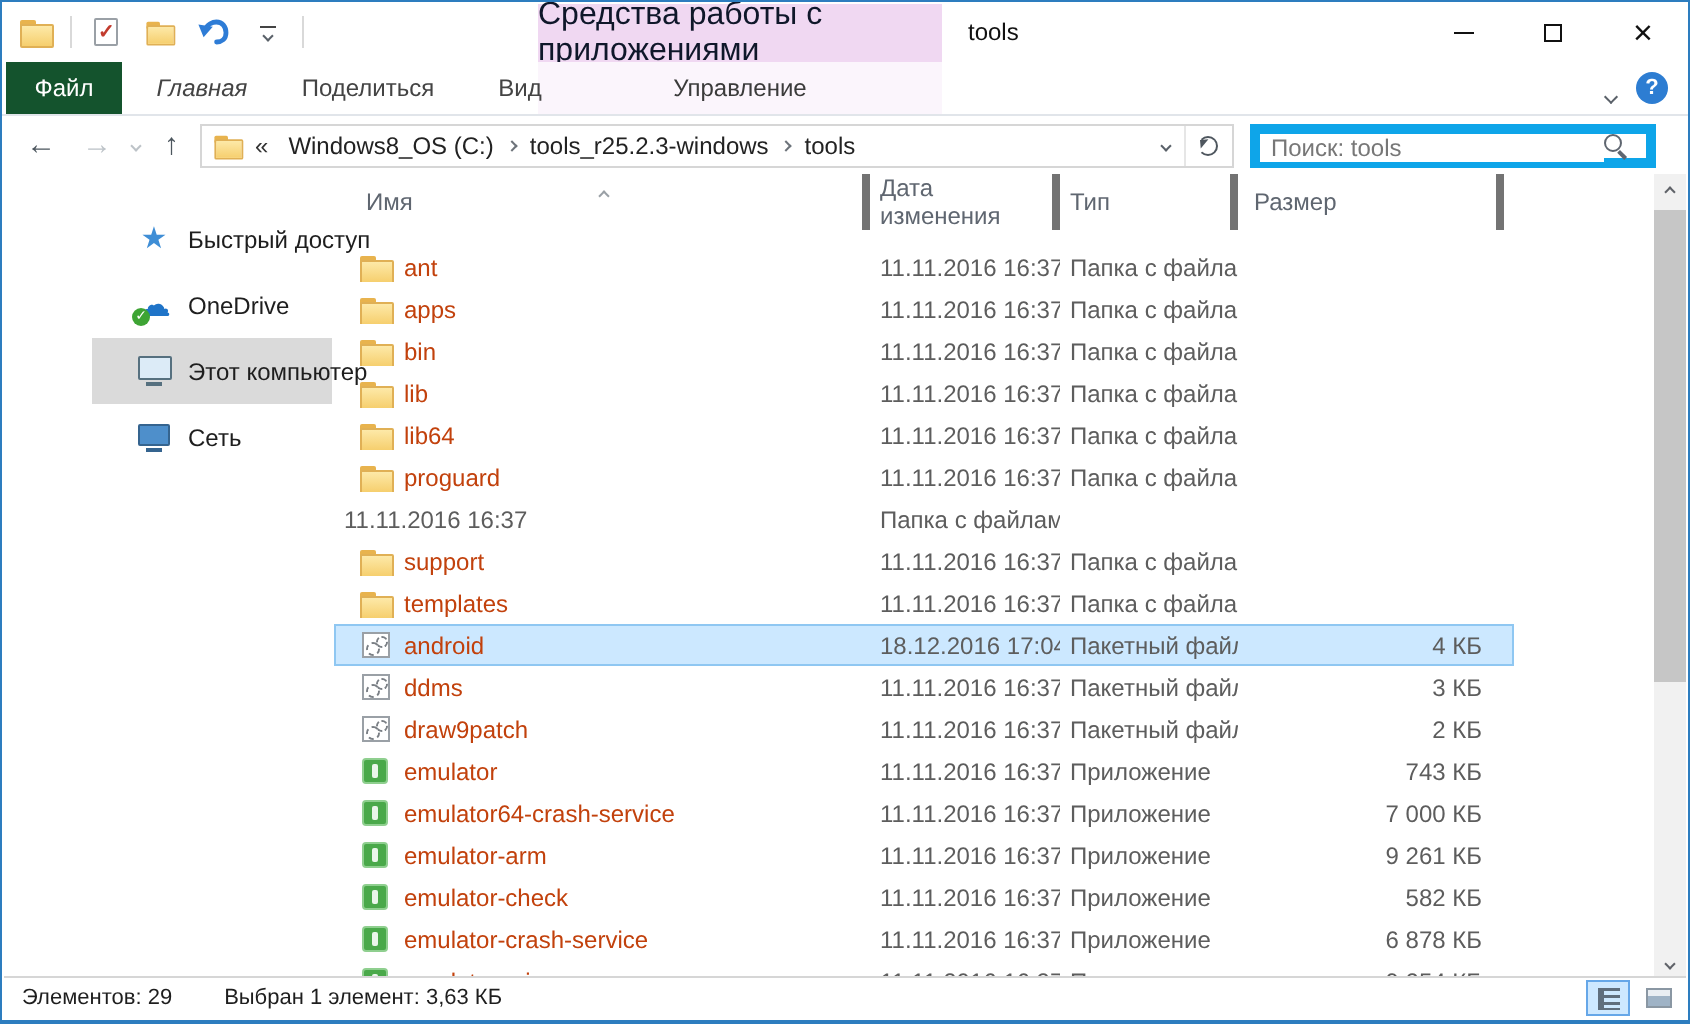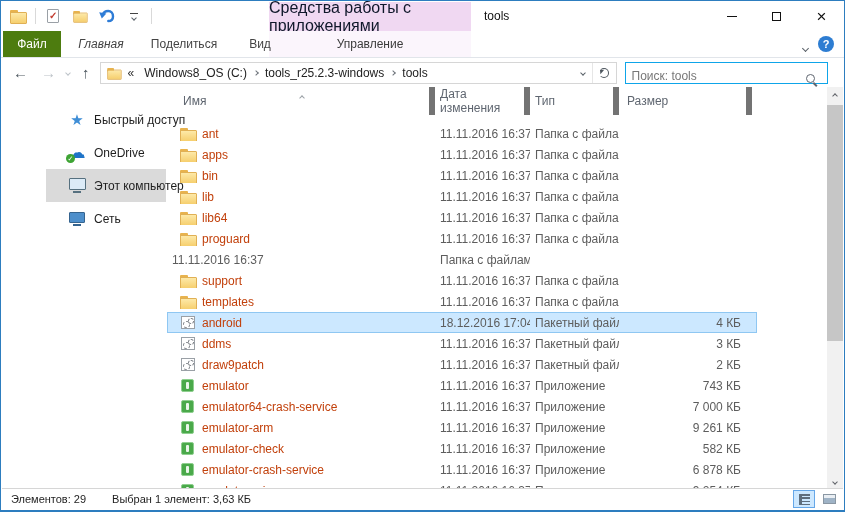--- a/index.html
+++ b/index.html
@@ -34,21 +34,21 @@
   .win-controls { position:absolute; right:0; top:0; display:flex; height:30px; }
   .wc { width:45px; height:30px; display:flex; align-items:center; justify-content:center; }
   .min-glyph { width:10px; height:0; border-top:1px solid #111; display:inline-block; }
   .max-glyph { width:9px; height:9px; border:1px solid #111; display:inline-block; }
   .x-glyph::before { content:"×"; font-size:17px; color:#111; line-height:1; }
 
   
   .tabsbar { position:absolute; left:0; top:30px; right:0; height:27px; background:#fff; border-bottom:1px solid #e1e5ea; }
   .ctx-tab-bg { position:absolute; left:268px; top:0; width:202px; height:26px; background:#fbf5fc; }
   .tab { position:absolute; top:0; height:26px; display:flex; align-items:center; justify-content:center; color:#444; font-size:12px; }
-  .tab.file { left:2px; width:58px; background:#4d7c0f; color:#fff; }
+  .tab.file { left:2px; width:58px; background:#14532d; color:#fff; }
   .tab.home { left:62px; width:76px;font-style:italic; }
   .tab.share { left:138px; width:90px; }
   .tab.view { left:232px; width:54px; }
   .tab.manage { left:268px; width:202px; color:#3b3b3b; }
   .ribbon-collapse { position:absolute; right:36px; top:9px; }
   .help-btn { position:absolute; right:10px; top:5px; width:16px; height:16px; border-radius:50%; background:#2d7dd2; color:#fff; font-size:11px; font-weight:bold; display:flex; align-items:center; justify-content:center; }
   .help-btn::before { content:"?"; }
 
   
   .addrbar { position:absolute; left:0; top:57px; right:0; height:29px; background:#fff; display:flex; align-items:center; }
@@ -60,21 +60,21 @@
   .nav.up { margin-left:12px; margin-right:10px; }
   .addressbox { display:flex; align-items:center; width:517px; height:22px; border:1px solid #d6d6d6; background:#fff; padding-left:5px; }
   .overflow { color:#333; margin:0 4px 0 6px; }
   .crumb { color:#222; padding:0 6px; white-space:nowrap; }
   .crumb-sep { border-color:#6d737a; margin:0 1px; }
   .spacer { flex:1; }
   .addr-chev { width:18px; display:flex; justify-content:center; }
   .refresh { width:24px; height:20px; border-left:1px solid #e6e6e6; display:flex; align-items:center; justify-content:center; }
   .refr-glyph { width:10px; height:10px; border:1.5px solid #4e565e; border-radius:50%; border-left-color:transparent; position:relative; }
   .refr-glyph::after { content:""; position:absolute; left:-3px; top:-2px; border:3px solid transparent; border-right-color:#4e565e; transform:rotate(40deg); }
-  .searchbox { display:flex; align-items:flex-end; width:203px; height:22px; border:1px solid #0ea5e9; margin-left:8px; background:#fff; }
+  .searchbox { display:flex; align-items:flex-start; width:203px; height:22px; border:5px solid #0ea5e9; margin-left:8px; background:#fff; }
   .search-input { flex:1; border:0; outline:0; font:12px "Liberation Sans",sans-serif; color:#333; padding-left:6px; min-width:0; }
   .search-input::placeholder { color:#777; opacity:1; }
   .mag { position:relative; width:9px; height:9px; border:1.5px solid #5f6670; border-radius:50%; margin-right:12px; flex:none; }
   .mag::after { content:""; position:absolute; left:7px; top:7px; width:5px; height:1.5px; background:#5f6670; transform:rotate(45deg); transform-origin:0 0; }
 
   
   .content { position:absolute; left:1px; top:86px; right:1px; height:404px; background:#fff; }
   .sidebar { position:absolute; left:0; top:0; width:164px; height:100%; padding-top:16px;padding-left:44px; }
   .side-item { display:flex; align-items:center; height:33px; padding-left:22px; color:#1e1e1e; white-space:nowrap; }
   .side-item.selected { background:#dadada; }
@@ -86,21 +86,21 @@
   .si.computer::before { content:""; width:15px; height:10px; background:#dcebf7; border:1.5px solid #56707f; border-radius:1px; }
   .si.computer::after { content:""; width:8px; height:2px; background:#56707f; margin-top:1px; }
   .si.network { flex-direction:column; }
   .si.network::before { content:""; width:14px; height:9px; background:#4e8fcb; border:1.5px solid #35648f; border-radius:1px; }
   .si.network::after { content:""; width:8px; height:2px; background:#35648f; margin-top:1px; }
   .si.homegroup::before { content:""; width:11px; height:11px; background:#57a64a; border-radius:50% 50% 40% 40%; margin-left:5px; }
   .si.homegroup::after { content:""; position:absolute; left:1px; bottom:3px; width:6px; height:6px; background:#2e75b6; border-radius:50%; }
 
   .filearea { position:absolute; left:165px; top:0; width:663px; height:404px; overflow:hidden; }
   .lheader { position:relative; display:grid; grid-template-columns:268px 95px 89px 133px 1fr; height:28px; align-items:center; color:#5f6670; }
-  .hc { height:100%; display:flex; align-items:center; border-right:6px solid #737373; }
+  .hc { height:100%; display:flex; align-items:center; border-right:4px solid #737373; }
   .hc.hname { padding-left:16px; }
   .hc.hdate, .hc.htype { padding-left:5px; }
   .hc.hsize { padding-left:8px; }
   .hc.hfill { border-right:0; }
   .sortcaret { position:absolute; left:133px; top:2px; }
   .sortcaret .chev { border-color:#9aa0a6; }
 
   .rows { margin-top:8px; }
   .row { display:grid; grid-template-columns:268px 95px 89px 138px; width:590px; height:21px; align-items:center; }
   .row.selected { background:#cce8ff; box-shadow:inset 0 0 0 1px #8fc7f2; }

